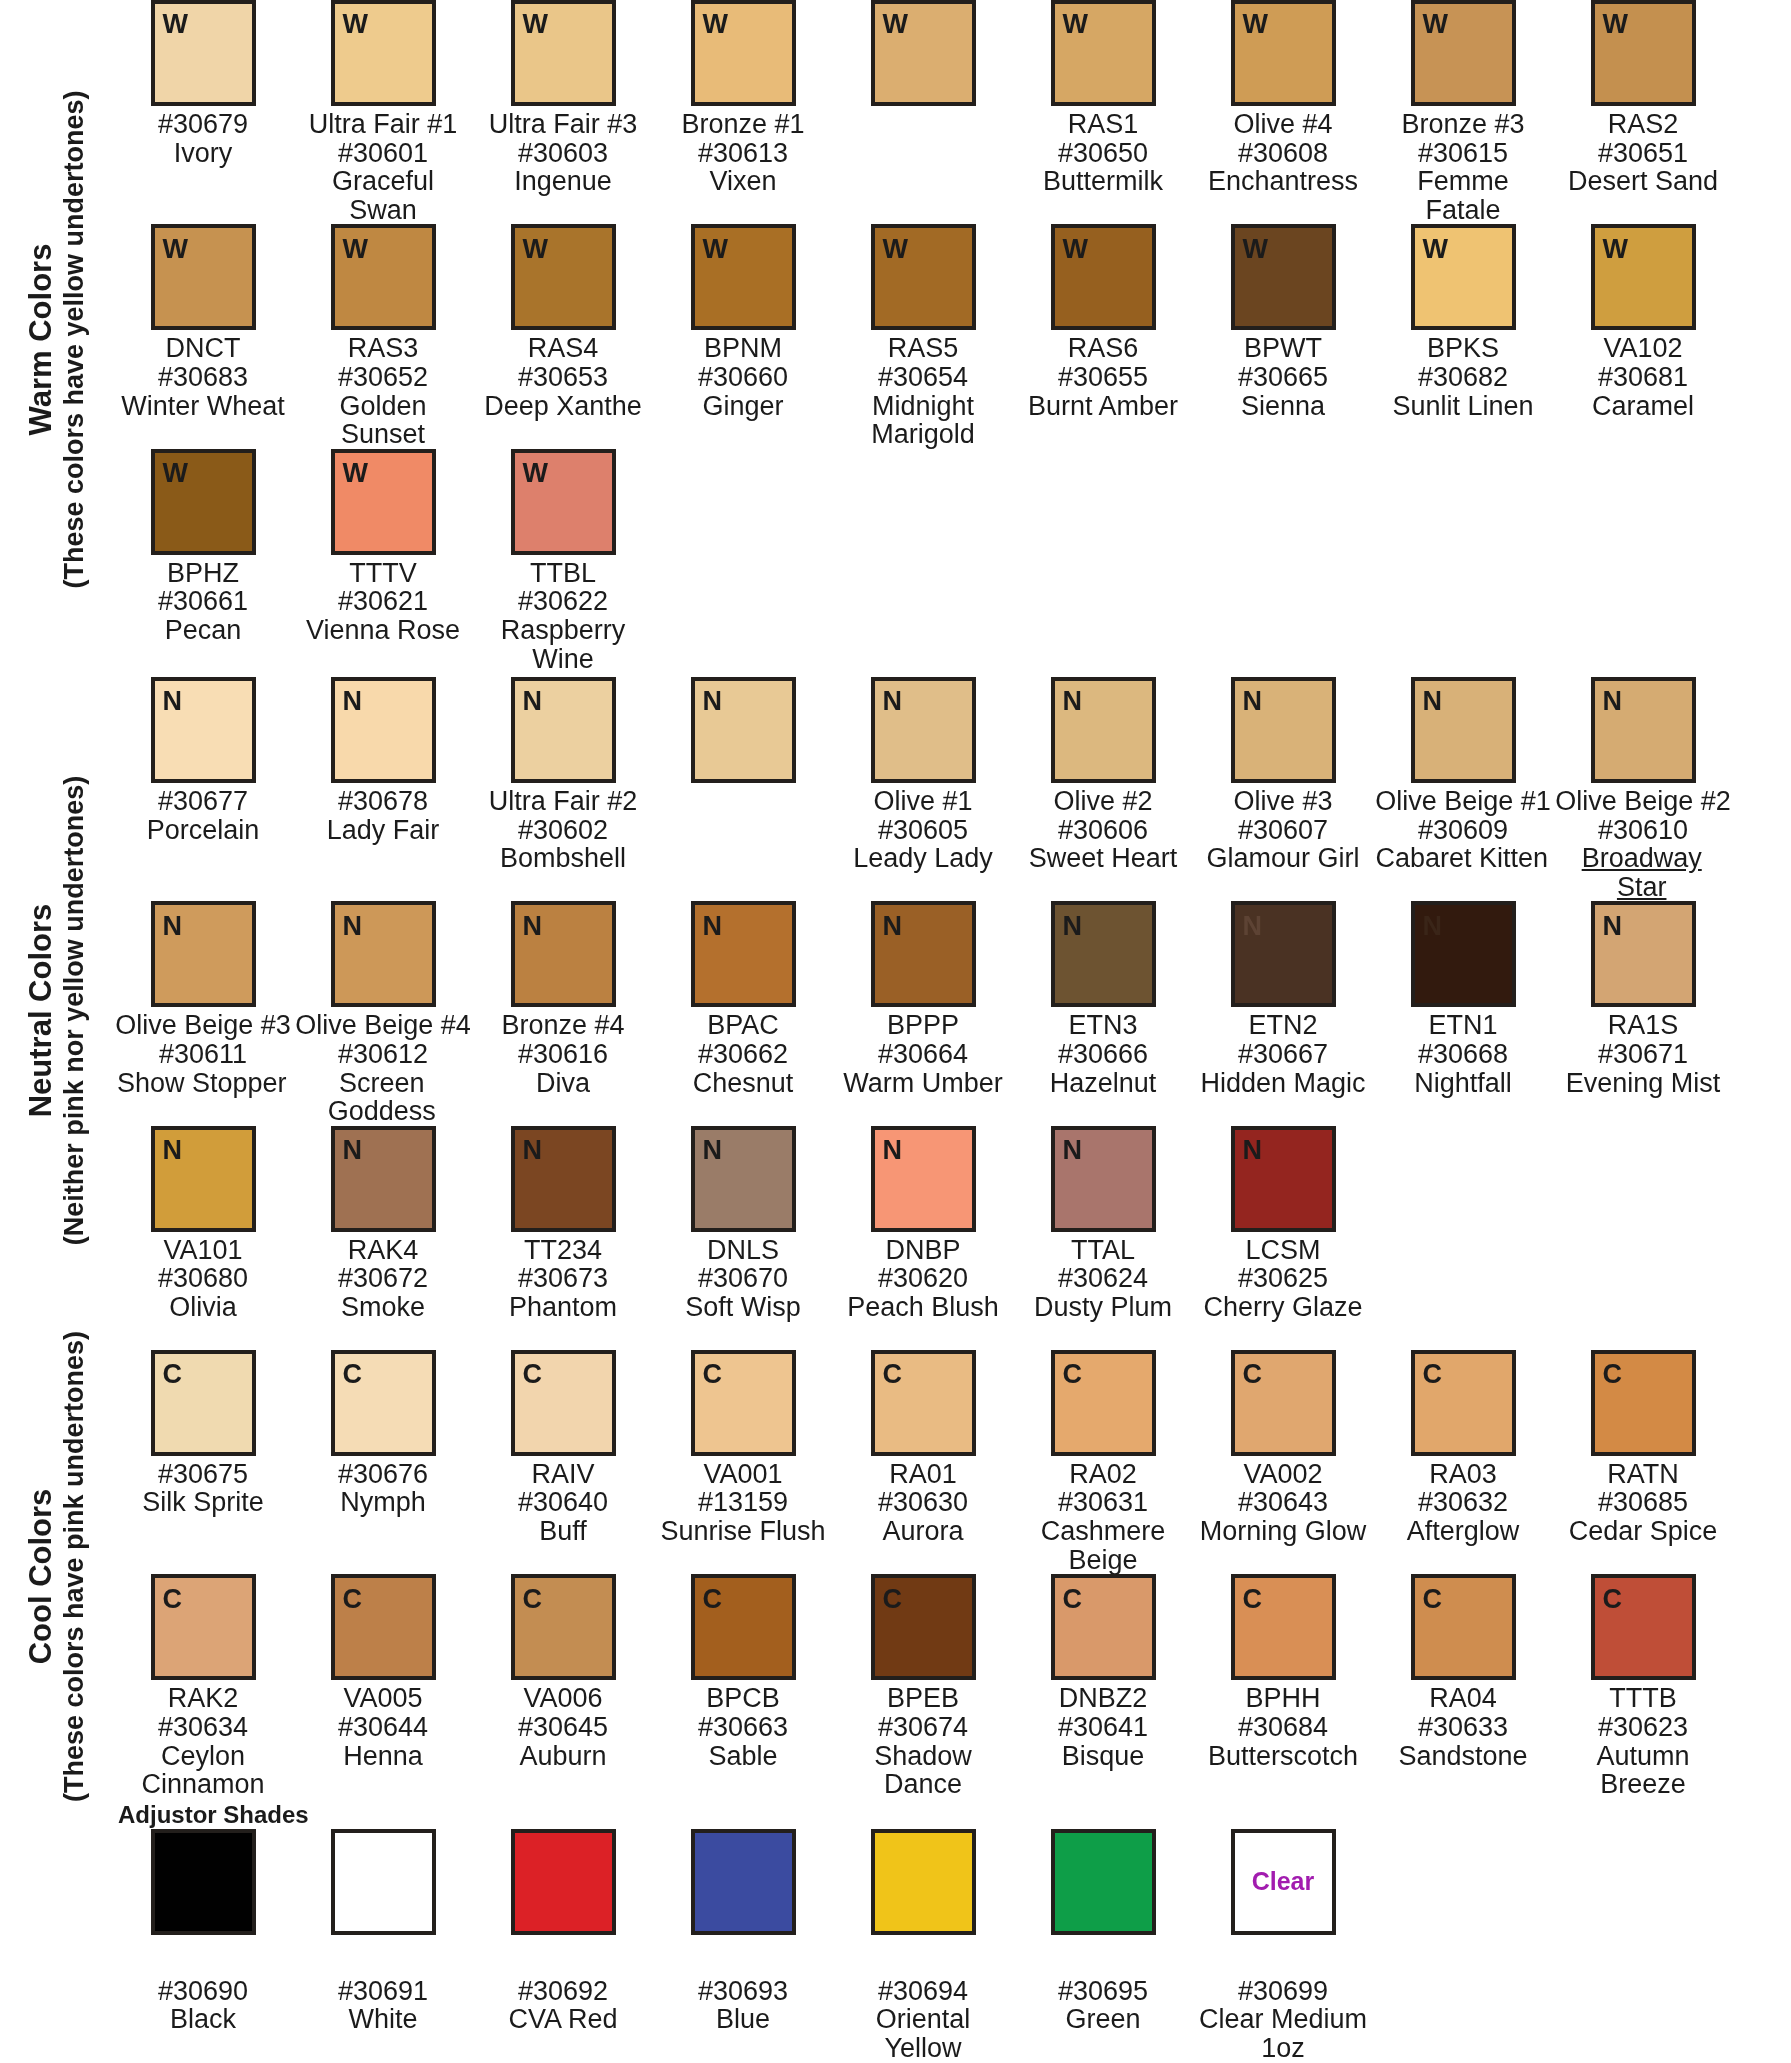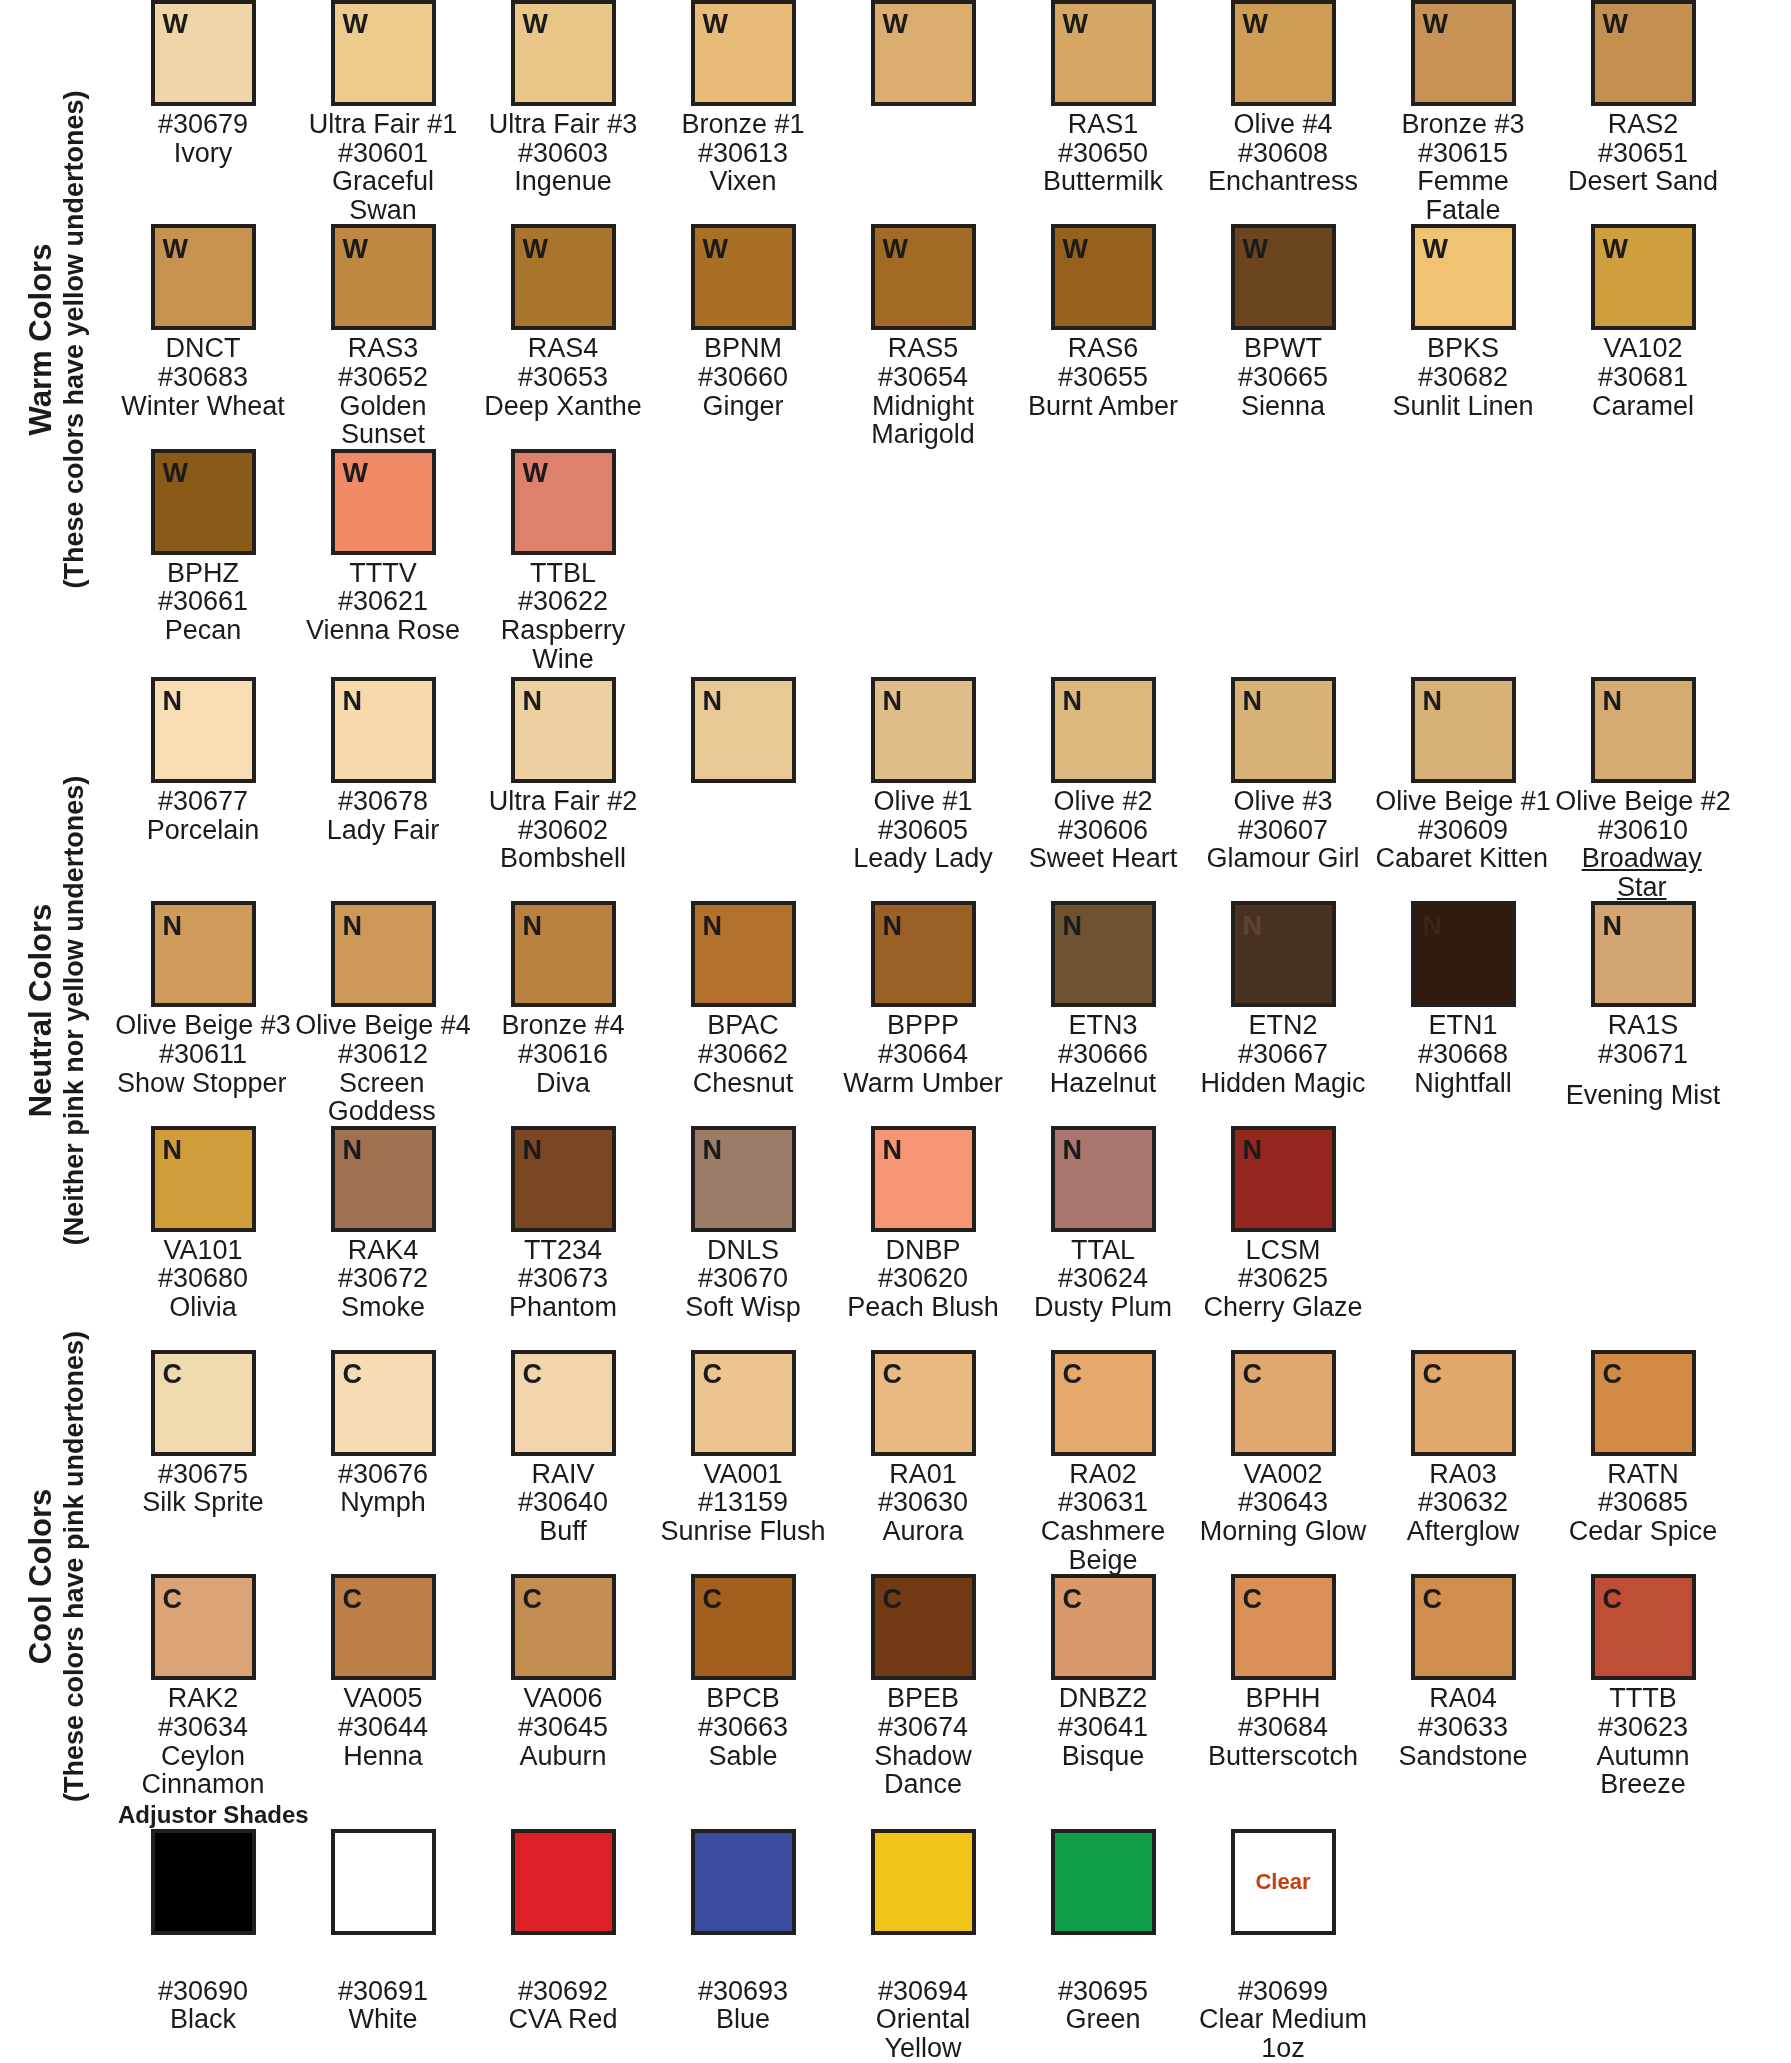--- a/index.html
+++ b/index.html
@@ -74,21 +74,21 @@
   .adj-cell{
     width:180px;flex:0 0 180px;
     display:flex;flex-direction:column;align-items:center;
   }
   .adj-sw{
     width:105px;height:106px;
     border:4px solid #231f1c;
     box-sizing:border-box;
     display:flex;align-items:center;justify-content:center;
   }
-  .adj-sw span{font-size:22px;font-weight:bold;color:#c2410c;}
+  .adj-sw span{font-size:25px;font-weight:bold;color:#a21caf;}
   .adj-labels{
     margin-top:42px;font-size:27px;line-height:1.06;text-align:center;
   }
 </style>
 </head>
 <body>
 
 <div class="chart">
   <div id="sections-host">
       <div class="section">
@@ -491,21 +491,21 @@
                 <div class="wrapok" style="width: 173px;">Nightfall</div>
               </div>
             </div>
             <div class="cell">
               <div class="swatch" style="background: rgb(211, 165, 115);">
                 <div class="tone">N</div>
               </div>
               <div class="labels">
                 <div>RA1S</div>
                 <div>#30671</div>
-                <div class="wrapok" style="width: 173px; margin-top: 12px;">Evening Mist</div>
+                <div class="wrapok" style="width: 173px;">Evening Mist</div>
               </div>
             </div>
           </div>
           <div class="row" style="min-height: 224px;">
             <div class="cell">
               <div class="swatch" style="background: rgb(209, 157, 58);">
                 <div class="tone">N</div>
               </div>
               <div class="labels">
                 <div>VA101</div>

